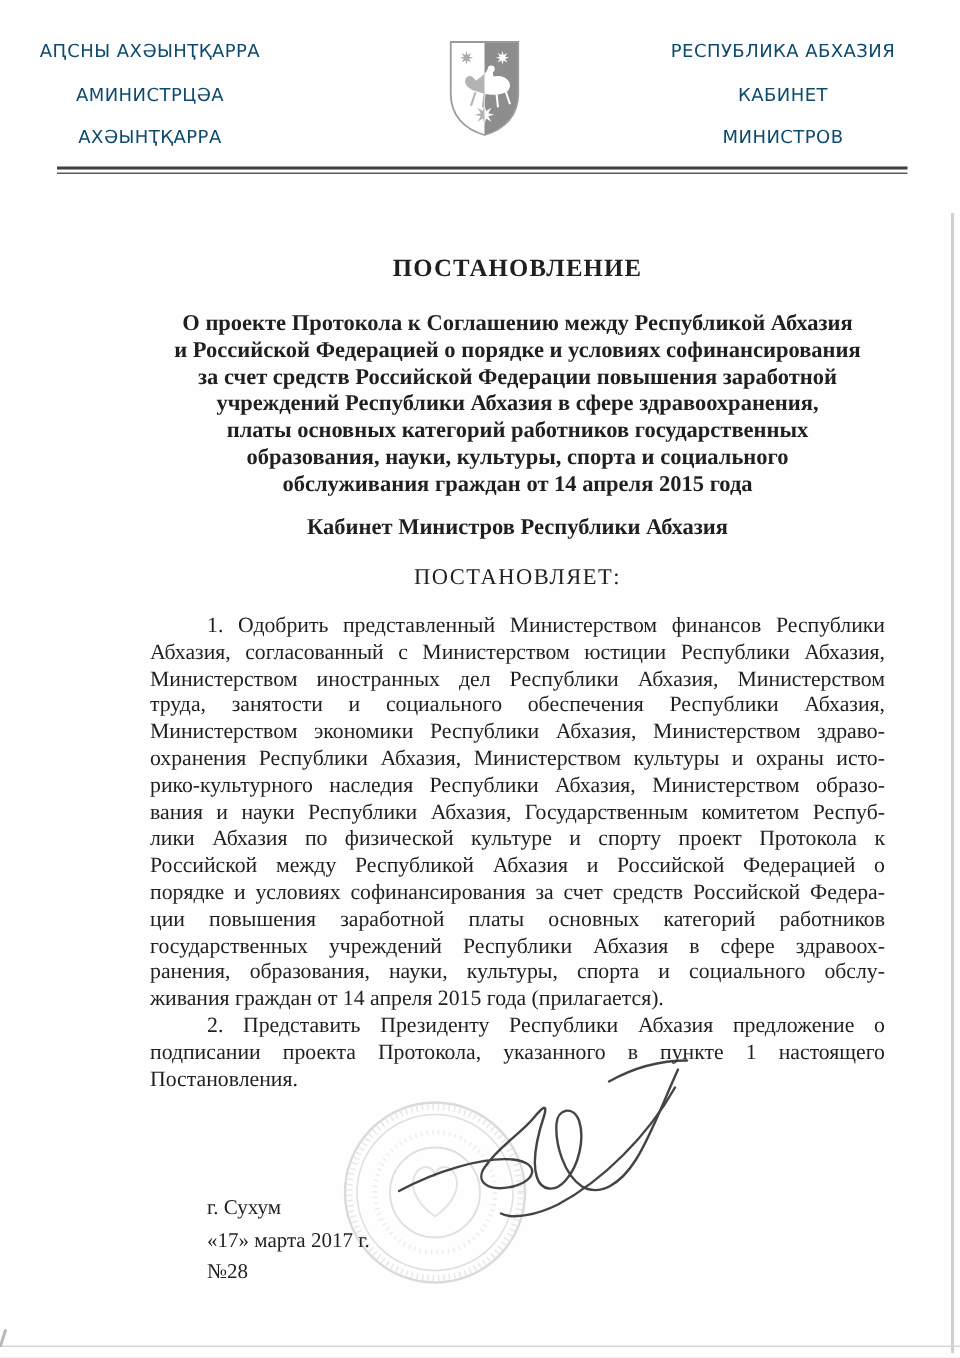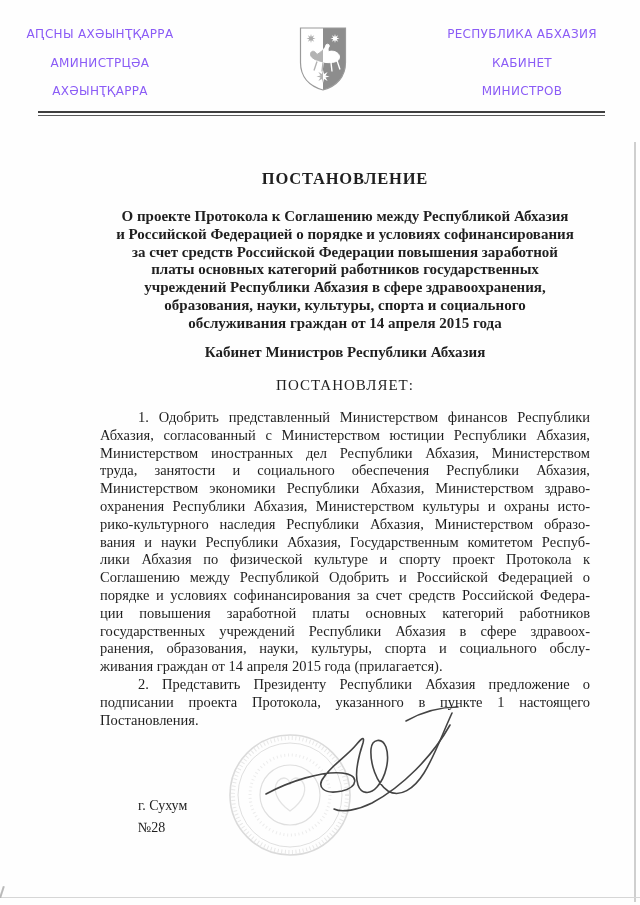--- a/index.html
+++ b/index.html
@@ -5,21 +5,21 @@
   html,body{margin:0;padding:0;background:#e8e8e8;}
   .page{
     position:relative;width:640px;height:905px;margin:0 auto;
     background:#fefefe;overflow:hidden;color:#1f1f1f;
     font-family:"Liberation Serif","DejaVu Serif",serif;
   }
   
   .hdr-col{
     position:absolute;top:20px;width:160px;text-align:center;
     font-family:"DejaVu Sans","Liberation Sans",sans-serif;
-    font-size:12px;line-height:28.5px;color:#8b5cf6;letter-spacing:.3px;
+    font-size:12px;line-height:28.5px;color:#0c4a6e;letter-spacing:.3px;
   }
   .hdr-col.left{left:20px;}
   .hdr-col.right{left:442px;}
   .emblem{position:absolute;left:299px;top:26px;width:48px;height:67px;}
   .rule{
     position:absolute;top:111px;left:38px;width:567px;height:1.5px;
     border-top:2px solid #3f3f3f;border-bottom:1.5px solid #5a5a5a;
   }
   
   .doc{position:absolute;left:100px;top:0;width:490px;height:905px;}
@@ -120,53 +120,54 @@
     <path d="M64 80 C50 70 46 58 52 50 C58 44 64 48 64 54 C64 48 70 44 76 50 C82 58 78 70 64 80 Z" fill="none" stroke="#cdcdcd" stroke-width="1.3"></path>
   </svg>
 
   <div class="doc">
     <h1 class="title">ПОСТАНОВЛЕНИЕ</h1>
 
     <div class="subject">
       <div class="sline">О проекте Протокола к Соглашению между Республикой Абхазия</div>
       <div class="sline">и Российской Федерацией о порядке и условиях софинансирования</div>
       <div class="sline">за счет средств Российской Федерации повышения заработной</div>
+      <div class="sline">учреждений Республики Абхазия в сфере здравоохранения,</div>
       <div class="sline">платы основных категорий работников государственных</div>
-      <div class="sline">учреждений Республики Абхазия в сфере здравоохранения,</div>
       <div class="sline">образования, науки, культуры, спорта и социального</div>
       <div class="sline">обслуживания граждан от 14 апреля 2015 года</div>
     </div>
 
     <div class="issuer">Кабинет Министров Республики Абхазия</div>
     <div class="resolves">ПОСТАНОВЛЯЕТ:</div>
 
     <div class="bodytext">
       <div class="jline indent">1. Одобрить представленный Министерством финансов Республики</div>
       <div class="jline">Абхазия, согласованный с Министерством юстиции Республики Абхазия,</div>
       <div class="jline">Министерством иностранных дел Республики Абхазия, Министерством</div>
       <div class="jline">труда, занятости и социального обеспечения Республики Абхазия,</div>
       <div class="jline">Министерством экономики Республики Абхазия, Министерством здраво-</div>
       <div class="jline">охранения Республики Абхазия, Министерством культуры и охраны исто-</div>
       <div class="jline">рико-культурного наследия Республики Абхазия, Министерством образо-</div>
       <div class="jline">вания и науки Республики Абхазия, Государственным комитетом Респуб-</div>
       <div class="jline">лики Абхазия по физической культуре и спорту проект Протокола к</div>
-      <div class="jline">Соглашению между Республикой Одобрить и Российской Федерацией о</div>
+      <div class="jline">Российской между Республикой Абхазия и Российской Федерацией о</div>
       <div class="jline">порядке и условиях софинансирования за счет средств Российской Федера-</div>
       <div class="jline">ции повышения заработной платы основных категорий работников</div>
       <div class="jline">государственных учреждений Республики Абхазия в сфере здравоох-</div>
       <div class="jline">ранения, образования, науки, культуры, спорта и социального обслу-</div>
       <div class="jline last">живания граждан от 14 апреля 2015 года (прилагается).</div>
       <div class="jline indent">2. Представить Президенту Республики Абхазия предложение о</div>
       <div class="jline">подписании проекта Протокола, указанного в пункте 1 настоящего</div>
       <div class="jline last">Постановления.</div>
     </div>
 
 
     <div class="footer">
       <div>г. Сухум</div>
+      <div>«17» марта 2017 г.</div>
       <div>№28</div>
     </div>
   </div>
 
   <svg class="signature" viewBox="0 0 250 130">
     <g fill="none" stroke="#2b2b2b" stroke-width="1.6" stroke-linecap="round" opacity=".88">
       <path d="M36 99 C60 86 92 76 112 78 C130 80 128 92 112 96 C94 100 86 92 94 82 C102 70 118 60 126 50 C131 44 135 40 133 48 C129 60 124 78 128 90 C131 99 140 100 147 92 C156 82 160 64 156 52 C152 42 142 44 141 54 C140 68 146 88 158 96 C170 103 184 94 194 78 C204 62 212 40 222 18"></path>
       <path d="M176 26 C192 17 210 12 228 12"></path>
       <path d="M220 30 C202 62 172 92 142 108 C128 115 112 118 104 114"></path>
     </g>

